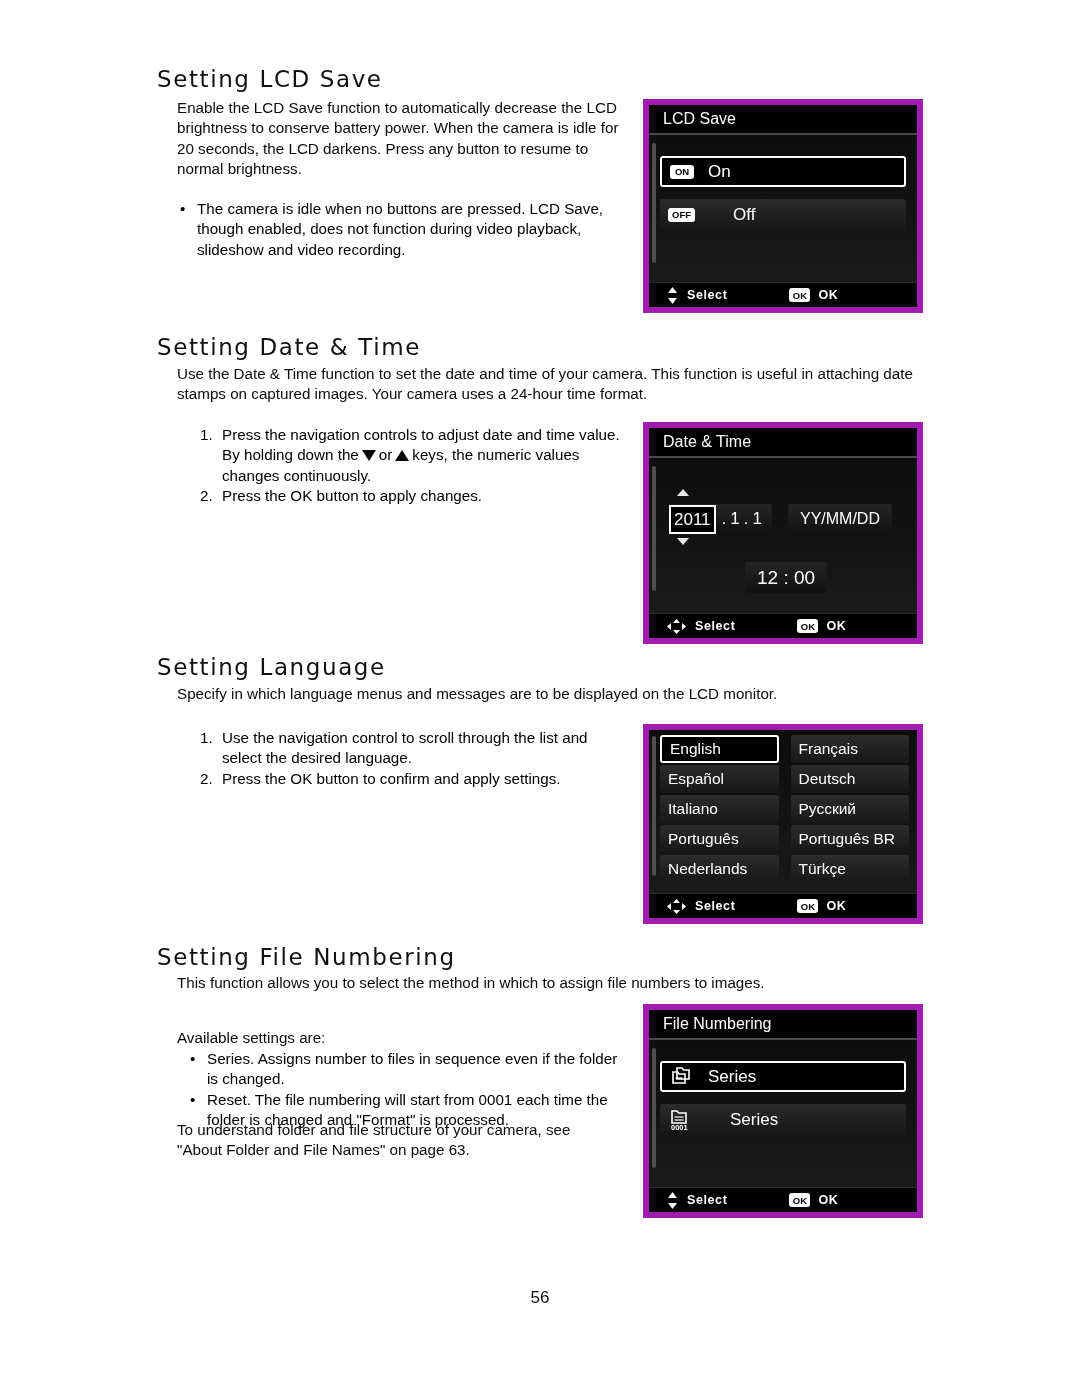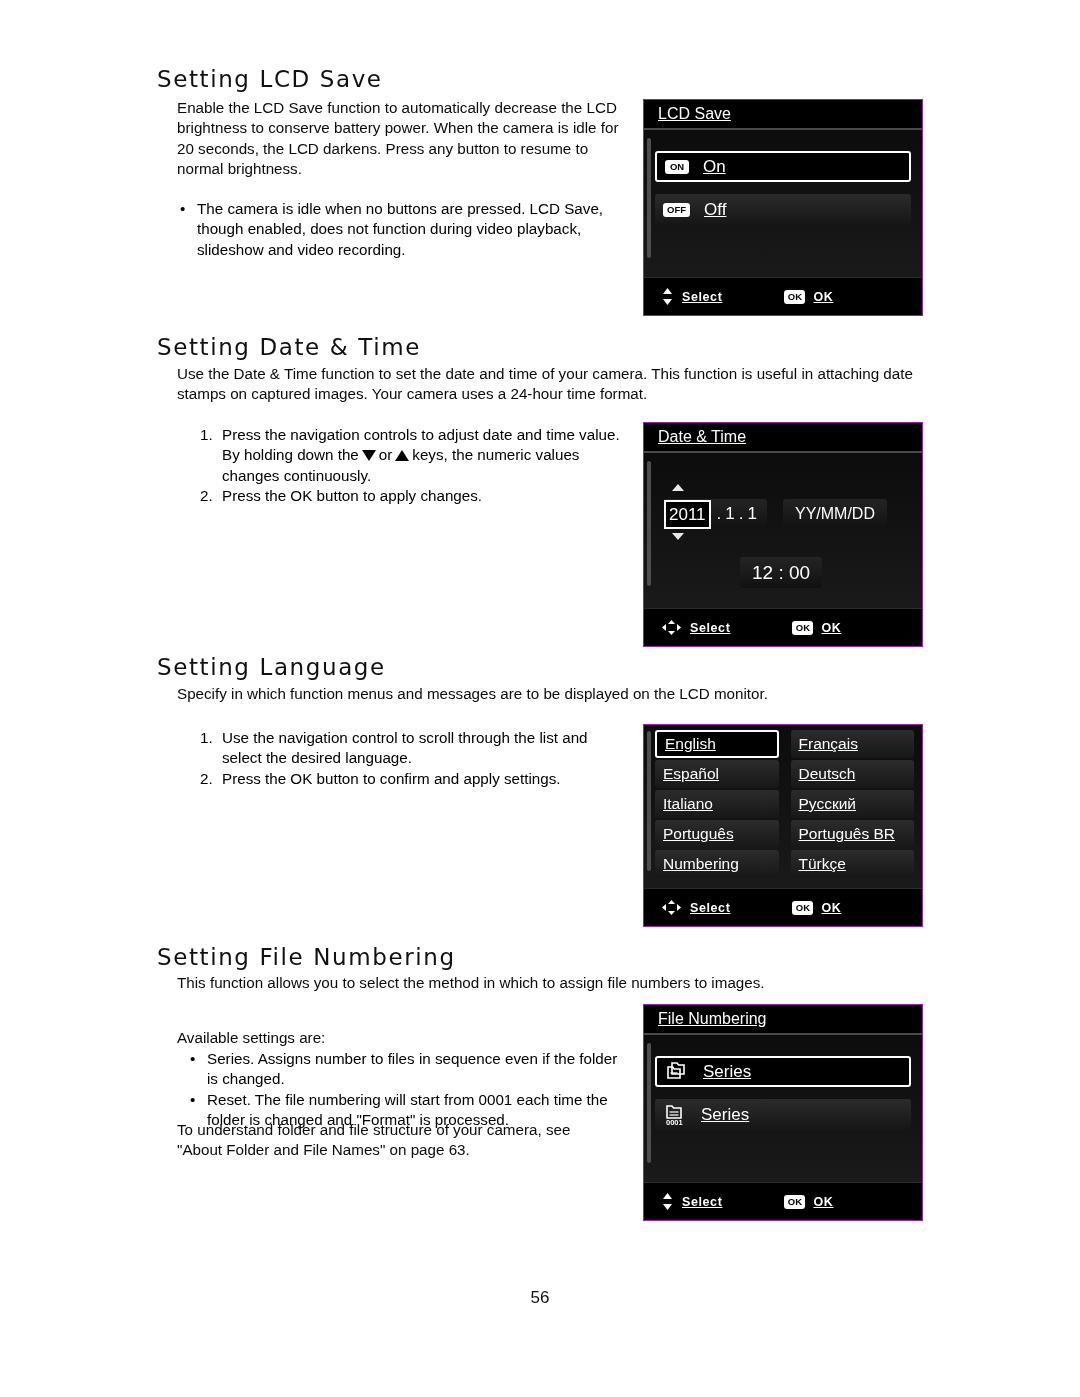--- a/index.html
+++ b/index.html
@@ -81,25 +81,24 @@
     text-align: center;
     font-size: 17px;
     color: #111;
   }
 
   
   .lcd {
     position: absolute;
     width: 280px;
     background: #000;
-    border: 1px solid #a21caf;
+    border: 6px solid #a21caf;
     font-family: "Liberation Sans", sans-serif;
     color: #fff;
     overflow: hidden;
-    text-decoration: underline;
   }
   .lcd-titlebar {
     height: 30px;
     background: #000;
     display: flex;
     align-items: center;
     padding-left: 14px;
     font-size: 16px;
     color: #fff;
     border-bottom: 2px solid #4a4a4a;
@@ -109,21 +108,21 @@
     background: linear-gradient(180deg,#0c0c0c 0%, #121212 45%, #1a1a1a 100%);
   }
   .lcd-scroll {
     position: absolute;
     left: 3px; top: 8px;
     width: 4px;
     background: #4f4f4f;
     border-radius: 2px;
   }
   .lcd-footer {
-    height: 38px;
+    height: 25px;
     background: #000;
     display: flex;
     align-items: center;
     font-size: 12.5px;
     font-weight: bold;
     letter-spacing: .6px;
     border-top: 1px solid #2a2a2a;
   }
   .foot-nav-icon { margin-left: 18px; margin-right: 9px; display:flex; align-items:center; }
   .foot-label { color: #fff; }
@@ -147,21 +146,21 @@
     padding-left: 8px;
     font-size: 17px;
     border-radius: 3px;
     background: linear-gradient(180deg,#2b2b2b,#161616);
   }
   .opt-row.selected {
     background: #000;
     border: 2px solid #ffffff;
     border-radius: 3px;
   }
-  .opt-row + .opt-row { margin-top: 3px; }
+  .opt-row + .opt-row { margin-top: 3px; gap: 24px; }
   .opt-label { margin-left: 14px; color:#fff; }
 
   .toggle-badge {
     display: inline-flex;
     align-items: center; justify-content: center;
     background: #fff; color: #000;
     font-weight: bold;
     border-radius: 3px;
     height: 14px;
     font-size: 9.5px;
@@ -341,21 +340,21 @@
         </svg>
       </span>
       <span class="foot-label">Select</span>
       <span class="ok-badge">OK</span>
       <span class="foot-label">OK</span>
     </div>
   </div>
 
   <h2 class="section-title" style="left:157px; top:654px;">Setting Language</h2>
 
-  <div class="body-text" style="left:177px; top:684px; width:772px;">Specify in which function menus and messages are to be displayed on the LCD monitor.</div>
+  <div class="body-text" style="left:177px; top:684px; width:772px;">Specify in which language menus and messages are to be displayed on the LCD monitor.</div>
 
   <div class="num-list" style="left:200px; top:728px; width:420px;">
     <div class="num-row">
       <span class="num-marker">1.</span>
       <span class="num-body">Use the navigation control to scroll through the list and select the desired language.</span>
     </div>
     <div class="num-row">
       <span class="num-marker">2.</span>
       <span class="num-body">Press the OK button to confirm and apply settings.</span>
     </div>
@@ -366,21 +365,21 @@
       <div class="lcd-scroll" style="height:140px; top:6px;"></div>
       <div class="lang-grid">
         <div class="lang-cell selected">English</div>
         <div class="lang-cell">Français</div>
         <div class="lang-cell">Español</div>
         <div class="lang-cell">Deutsch</div>
         <div class="lang-cell">Italiano</div>
         <div class="lang-cell">Русский</div>
         <div class="lang-cell">Português</div>
         <div class="lang-cell">Português BR</div>
-        <div class="lang-cell">Numbering</div>
+        <div class="lang-cell">Nederlands</div>
         <div class="lang-cell">Türkçe</div>
       </div>
     </div>
     <div class="lcd-footer">
       <span class="foot-nav-icon">
         <svg width="19" height="15" viewBox="0 0 19 15">
           <polygon points="9.5,0 13,4 6,4" fill="#fff"></polygon>
           <polygon points="9.5,15 13,11 6,11" fill="#fff"></polygon>
           <polygon points="0,7.5 4,4 4,11" fill="#fff"></polygon>
           <polygon points="19,7.5 15,4 15,11" fill="#fff"></polygon>

